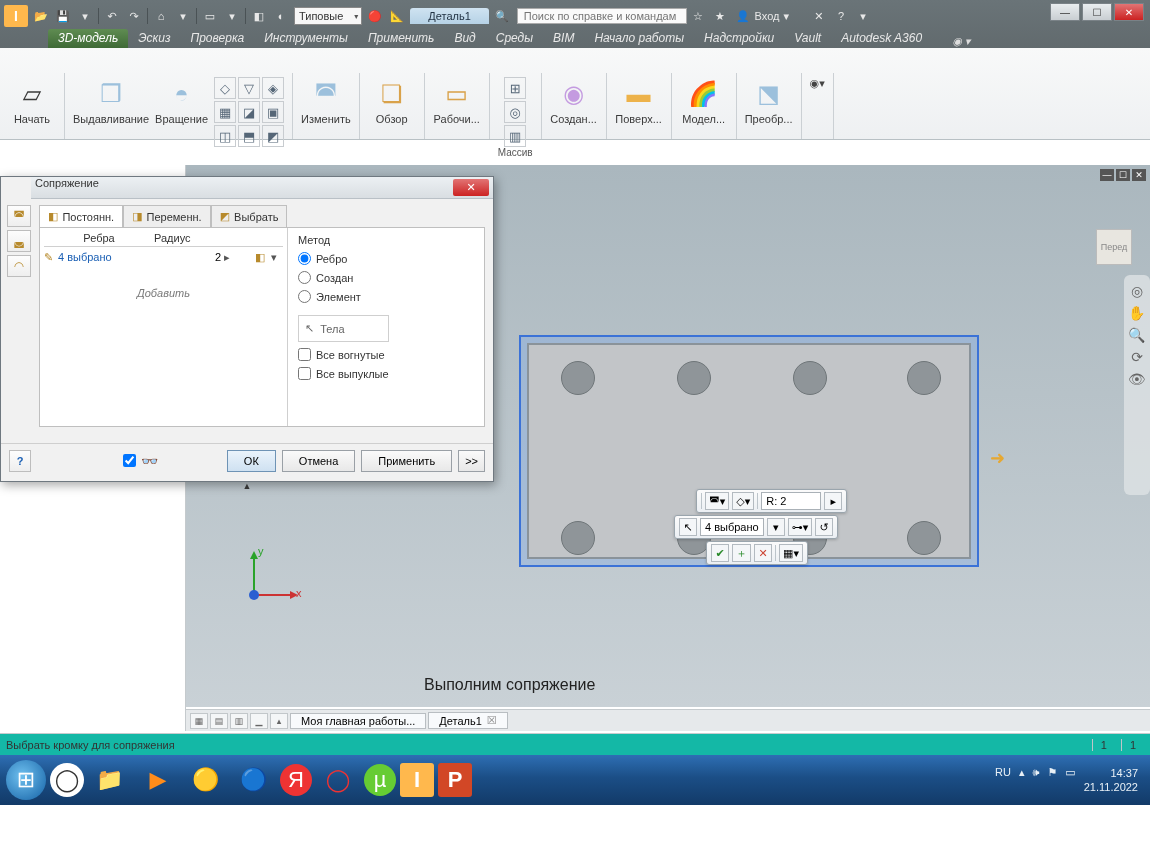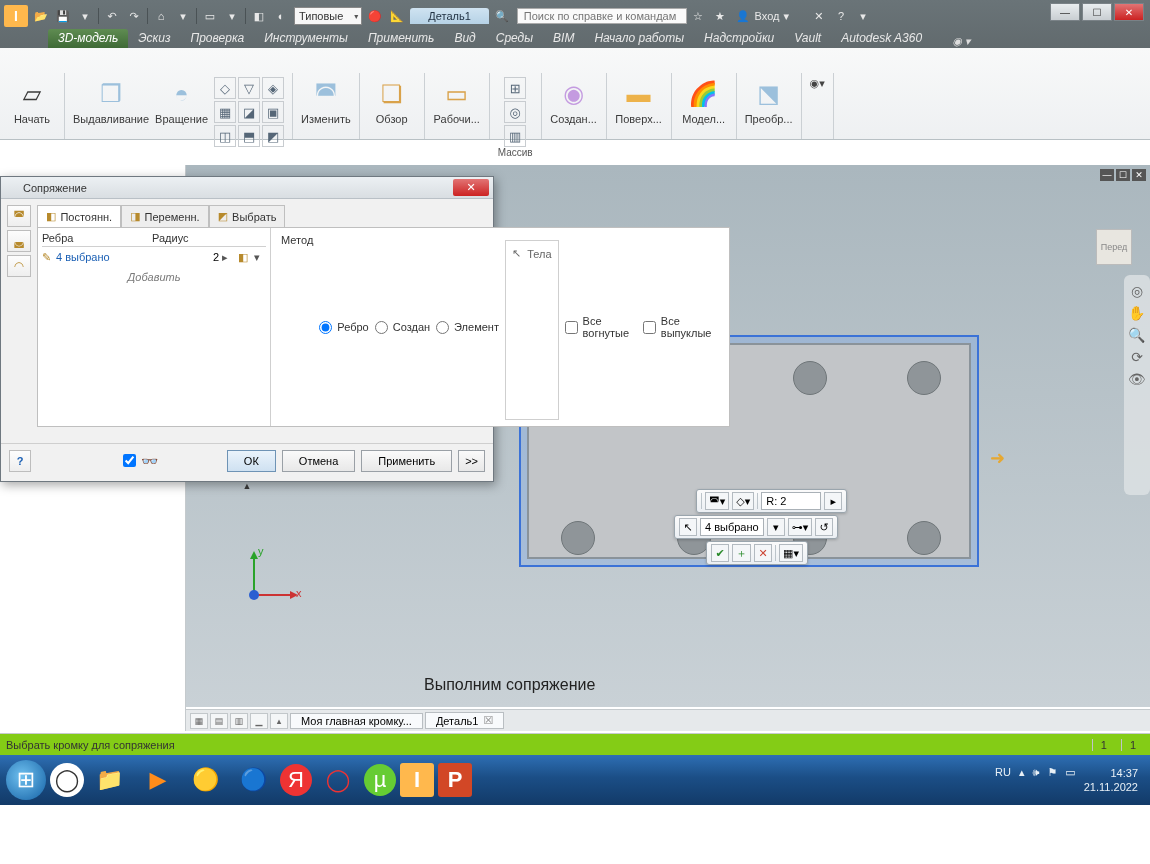--- a/index.html
+++ b/index.html
@@ -49,41 +49,41 @@
 .hole { width: 34px; height: 34px; border-radius: 50%; background: #8f9599; border:1px solid #6f7679; position: absolute; }
 
 
 .mini-toolbar { position:absolute; background: linear-gradient(#fbfbfb,#ebeff3); border:1px solid #9aa5ad; border-radius:3px; padding:2px 4px; display:flex; align-items:center; gap:3px; box-shadow: 0 1px 3px rgba(0,0,0,.2); }
 .mini-toolbar .sep { width:1px; height:16px; background:#bcc4ca; }
 .mini-toolbar button,.mini-toolbar .btn { height:18px; min-width:18px; border:1px solid #b3bac0; background:#f4f6f8; display:inline-flex;align-items:center;justify-content:center; font-size:11px; padding:0 3px; cursor:pointer; }
 .mini-toolbar .txt { background:#fff; border:1px solid #aab1b7; padding:0 4px; height:18px; display:inline-flex;align-items:center; min-width:60px; }
 
 
 .dialog { position:absolute; left:0; top:176px; width:494px; height:306px; background:#f1f1f1; border:1px solid #6f7880; box-shadow: 2px 3px 10px rgba(0,0,0,.35); }
-.dlg-title { height:22px; background: linear-gradient(#ecf0f3,#d9dee2); border-bottom:1px solid #b9c0c6; display:flex; align-items:center; padding:0 22px; color:#333; position:relative; }
+.dlg-title { height:22px; background: linear-gradient(#ecf0f3,#d9dee2); border-bottom:1px solid #b9c0c6; display:flex; padding:0 4px; color:#333; position:relative;margin-left:30px; }
 .dlg-close { position:absolute; right:4px; top:2px; width:36px;height:17px;background:linear-gradient(#e27474,#c22); color:#fff; display:flex;align-items:center;justify-content:center; font-size:11px; border-radius:2px; }
 .dlg-body { padding:6px 8px 6px 6px; display:flex; gap:6px; height:244px; }
 .dlg-side { width:26px; display:flex; flex-direction:column; gap:3px; }
 .dlg-side-btn { width:24px;height:22px;border:1px solid #bdbdbd; background:linear-gradient(#fdfdfd,#eee); display:flex;align-items:center;justify-content:center; font-size:12px; color:#b78a2c; }
 .dlg-tabs { display:flex; height:22px; }
 .dlg-tab { border:1px solid #bfbfbf; border-bottom:none; padding:2px 8px; display:flex;align-items:center; gap:4px; background:#eee; font-size:11px; color:#333; }
 .dlg-tab.active { background:#fff; }
 .dlg-content { background:#fff; border:1px solid #bfbfbf; height:200px; display:flex; }
 .edges-col { width:248px; border-right:1px solid #cfcfcf; padding:4px; display:flex; flex-direction:column; }
-.hdr-row { display:flex; font-size:11px; color:#333; border-bottom:1px solid #d0d0d0; padding-bottom:2px; }
+.hdr-row { display:flex; font-size:11px; color:#333; border-bottom:1px solid #d0d0d0; padding-bottom:2px;text-align:center; }
 .hdr-row span:first-child { width:110px; }
 .sel-row { display:flex; align-items:center; height:20px; background:#fff; }
 .sel-row .pencil { width:14px; color:#b78a2c; }
 .sel-row .link { color:#1a5fb4; width:96px; }
 .sel-row input { width:70px; border:none; outline:none; text-align:right; padding-right:3px; }
 .sel-row .arrow { width:12px; color:#555;}
 .sel-row .cube { color:#b78a2c; margin-left:auto; width:16px; }
 .sel-row .dd { width:12px; color:#555; }
-.add-row { text-align:center; color:#7a7a7a; padding:4px; font-style:italic; }
-.method-col { padding:6px 10px; display:flex; flex-direction:row; gap:6px; }
+.add-row { text-align:center; color:#7a7a7a; padding:4px; font-style:italic;margin-top:16px; }
+.method-col { padding:6px 10px; display:flex; flex-direction:column; gap:6px; }
 .method-col .lbl { font-size:11px; color:#333; }
 .radio, .check { display:flex; align-items:center; gap:5px; font-size:11px; color:#333; }
 .radio input, .check input { margin:0; }
 .bodies-box { border:1px solid #cfcfcf; padding:6px; margin-top:6px; }
 .bodies-box .title { display:flex; align-items:center; gap:6px; color:#666; }
 .dlg-footer { height:34px; display:flex; align-items:center; padding:0 8px; gap:6px; border-top:1px solid #cfcfcf; }
 .dlg-footer .spacer { flex:1; }
 .dlg-btn { height:22px; padding:0 16px; border:1px solid #9aa0a6; background:linear-gradient(#fafafa,#e8e8e8); cursor:pointer; }
 .dlg-btn.primary { background:linear-gradient(#eaf3fb,#cfe1f1); border-color:#6e93b5; }
 .helpq { width:22px;height:22px;border:1px solid #bdbdbd;background:linear-gradient(#fdfdfd,#eee);display:flex;align-items:center;justify-content:center;color:#1a5fb4;font-weight:bold; }
@@ -97,21 +97,21 @@
 
 
 .docstrip { position:absolute; left:186px; right:0; bottom:133px; height:22px; background:#e6e9eb; border-top:1px solid #c5cacd; display:flex; align-items:center; padding-left:4px; gap:2px; }
 .docstrip .mini { width:18px;height:16px;border:1px solid #c2c7ca; background:#f4f6f7; display:inline-flex;align-items:center;justify-content:center; font-size:9px; color:#666; }
 .docstrip .dtab { border:1px solid #b9bec2; background:#f8fafc; padding:1px 10px; font-size:11px; display:inline-flex;align-items:center; gap:5px; }
 
 
 .browser { position:absolute; left:0; top:165px; width:186px; bottom:133px; background:#fff; border-right:1px solid #c5cacd; }
 
 
-.statusbar { position:absolute; left:0; right:0; bottom:109px; height:22px; background:#84cc16; border-top:1px solid #c7cbce; display:flex; align-items:center; padding:0 6px; color:#333; }
+.statusbar { position:absolute; left:0; right:0; bottom:109px; height:22px; background:#14b8a6; border-top:1px solid #c7cbce; display:flex; align-items:center; padding:0 6px; color:#333; }
 .statusbar .right { margin-left:auto; display:flex; gap:6px; }
 .statusbar .cell { border-left:1px solid #c0c4c8; padding:0 8px; }
 
 
 .taskbar { position:absolute; left:0; right:0; bottom:59px; height:50px; background: linear-gradient(#2e6fb4,#1b4e86 45%,#123a68); display:flex; align-items:center; padding:0 4px; }
 .task-icon { width:44px; height:40px; margin:0 2px; display:flex;align-items:center;justify-content:center; border-radius:3px; font-size:22px; color:#fff; }
 .start { background: radial-gradient(circle at 40% 40%, #6fc0ef, #1461a5); border-radius:50%; width:40px;height:40px; }
 .tray { margin-left:auto; display:flex; align-items:flex-start; gap:8px; color:#e8f0f6; padding-right:8px; }
 .tray .clock { text-align:right; font-size:12px; line-height:14px; }
 
@@ -427,21 +427,21 @@
 
 <div class="caption">Выполним сопряжение</div>
 
 <div class="docstrip">
   <span class="mini">▦</span>
   <span class="mini">▤</span>
   <span class="mini">▥</span>
   <span class="mini">▁</span>
   <span class="mini">▴</span>
   <div class="dtab">
-      <span>Моя главная кромку...</span>
+      <span>Моя главная работы...</span>
     </div>
   <div class="dtab">
       <span>Деталь1</span>
       <span style="color:#888">☒</span>
     </div>
 </div>
 
 <div class="statusbar">
   <span>Выбрать кромку для сопряжения</span>
   <div class="right">

